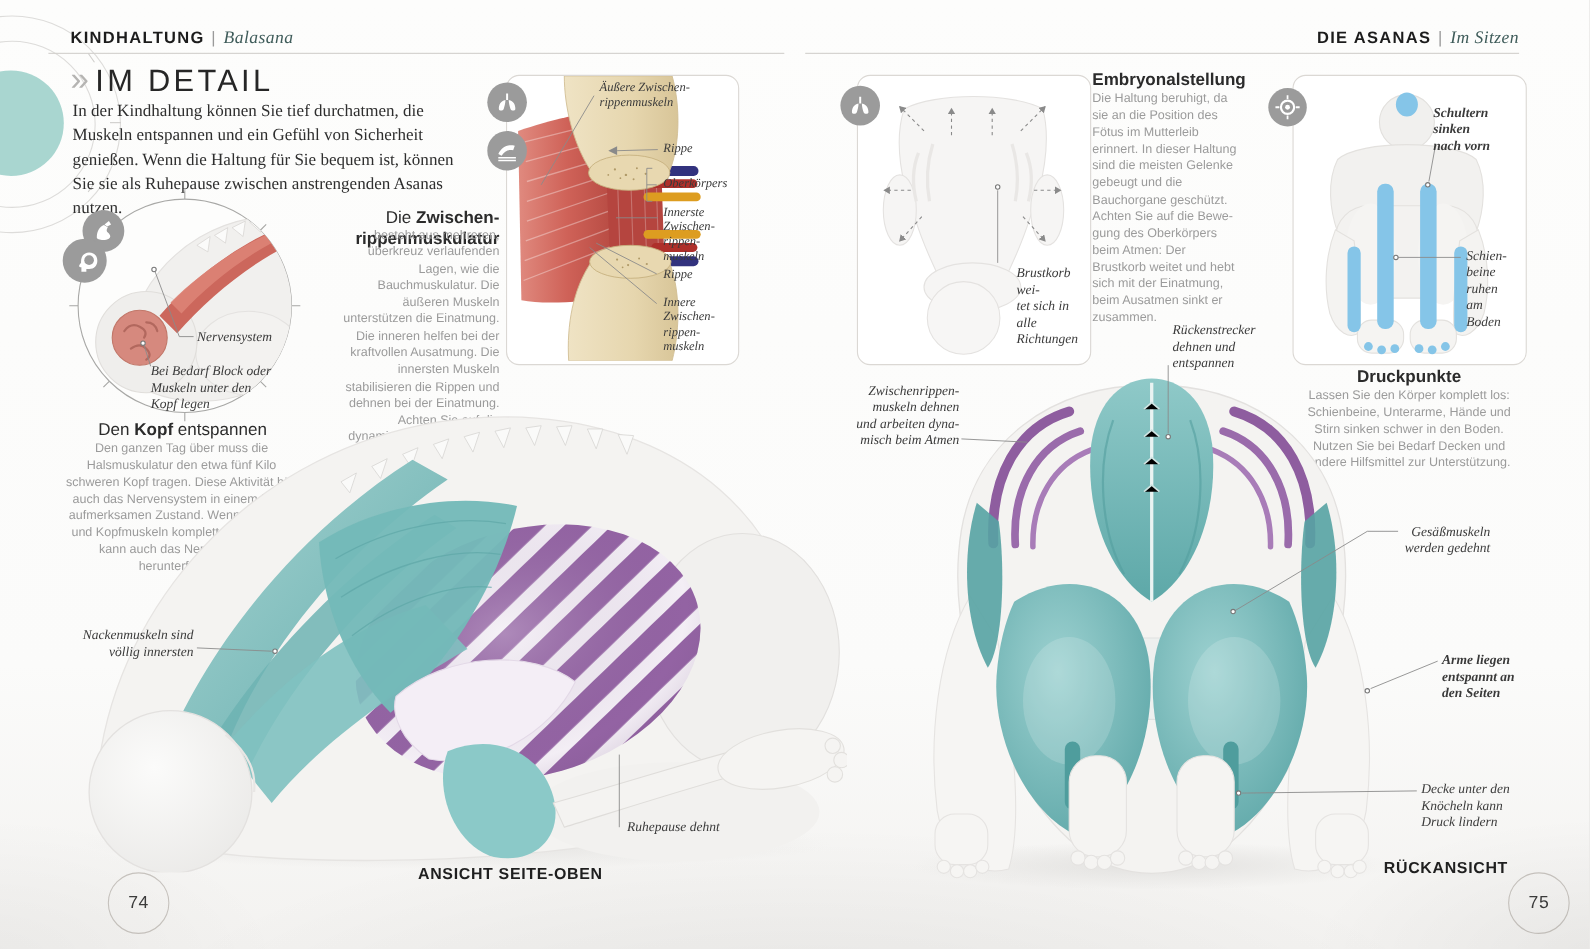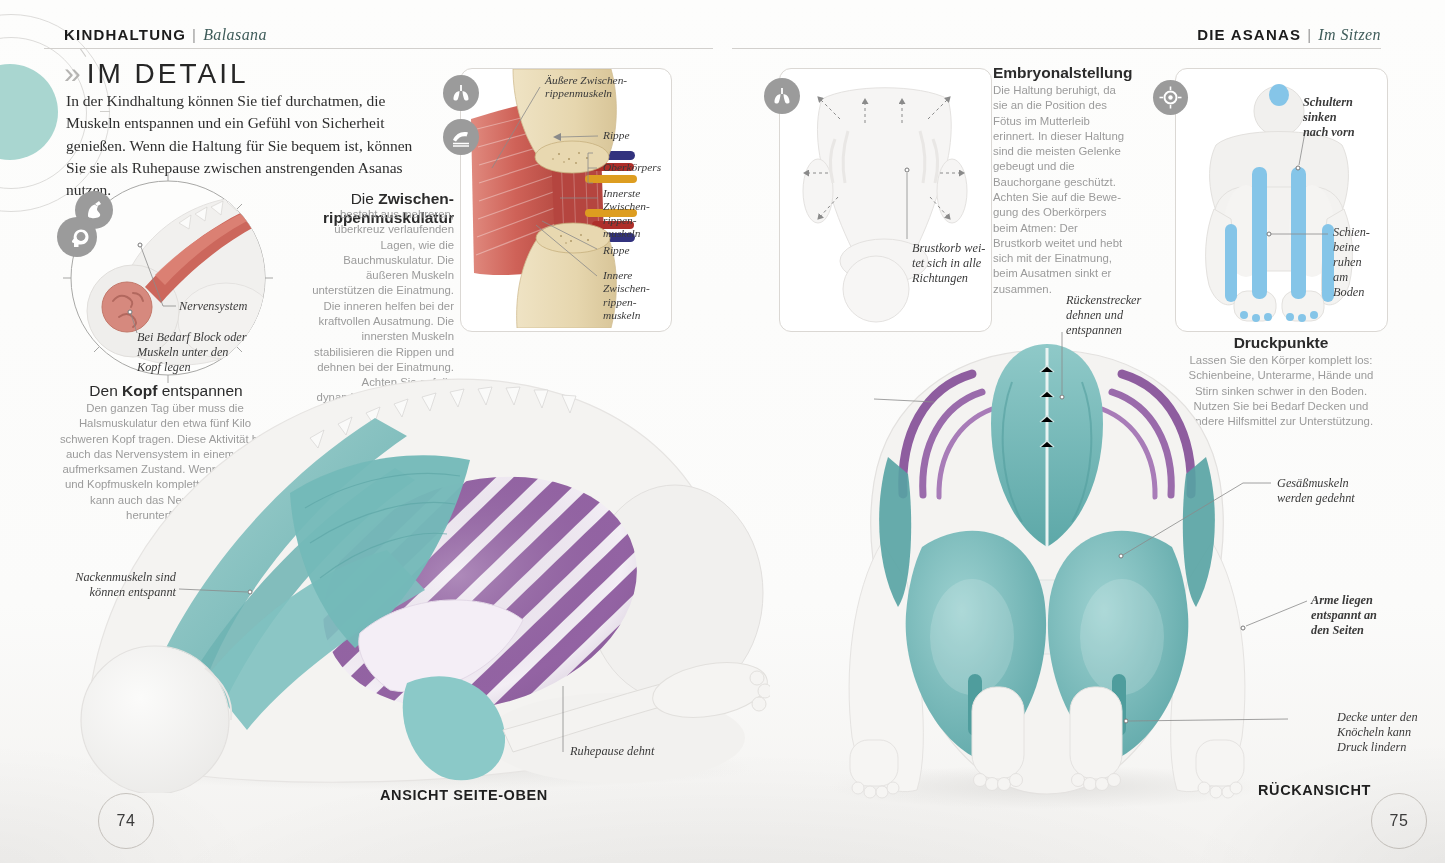--- a/index.html
+++ b/index.html
@@ -273,21 +273,21 @@
           <line x1="148" y1="50" x2="170" y2="28"></line>
         <line x1="48" y1="104" x2="24" y2="104"></line>
           <line x1="160" y1="104" x2="184" y2="104"></line>
         <line x1="58" y1="128" x2="38" y2="150"></line>
           <line x1="150" y1="128" x2="170" y2="150"></line>
       </g>
 
       <circle cx="127" cy="101" r="2" fill="#fff" stroke="#787878" stroke-width="1"></circle>
       <line x1="127" y1="104" x2="127" y2="170" stroke="#8a8a8a" stroke-width="0.8"></line>
     </svg>
-    <div class="abs lab pre" style="left:132px;top:172px;">Brustkorb wei-
+    <div class="abs lab pre" style="left:144px;top:172px;">Brustkorb wei-
 tet sich in alle
 Richtungen</div>
   </div>
   <div class="abs icn" style="left:764px;top:78px;width:36px;height:36px;">
     <svg width="24" height="24" viewBox="0 0 24 24">
         <path d="M12 4v6" stroke="#fff" stroke-width="1.8" fill="none"></path>
         <path d="M10.5 10c-4.5.8-6 4.5-6 8 0 1.8 3.6 2.2 4.4 0 .7-1.8 1.6-5.5 1.6-8z" fill="#fff"></path>
         <path d="M13.5 10c4.5.8 6 4.5 6 8 0 1.8-3.6 2.2-4.4 0-.7-1.8-1.6-5.5-1.6-8z" fill="#fff"></path>
       </svg>
   </div>
@@ -508,33 +508,37 @@
     <rect x="248" y="345" width="52" height="92" rx="24" fill="#f5f4f2" stroke="#e4e2e0"></rect>
     <g fill="#f5f4f2" stroke="#e4e2e0">
         <circle cx="256" cy="438" r="6.5"></circle>
         <circle cx="268" cy="442" r="6.5"></circle>
         <circle cx="280" cy="442" r="6.5"></circle>
         <circle cx="292" cy="438" r="6.5"></circle>
       </g>
   </svg>
 
   <div class="abs lab pre" style="left:60px;top:570px;width:116px;text-align:right;">Nackenmuskeln sind
-können entspannt</div>
+völlig innersten</div>
   <div class="abs lab" style="left:570px;top:744px;">Ruhepause dehnt</div>
   <div class="abs caption" style="left:380px;top:787px;">ANSICHT SEITE-OBEN</div>
 
   <div class="abs lab pre" style="left:1066px;top:293px;">Rückenstrecker
 dehnen und
 entspannen</div>
-  <div class="abs lab pre" style="left:1277px;top:476px;">Gesäßmuskeln
+  <div class="abs lab pre" style="left:770px;top:348px;width:102px;text-align:right;">Zwischenrippen-
+muskeln dehnen
+und arbeiten dyna-
+misch beim Atmen</div>
+  <div class="abs lab pre" style="left:1277px;top:476px;text-align:right;">Gesäßmuskeln
 werden gedehnt</div>
   <div class="abs lab pre" style="left:1311px;top:593px;font-weight:bold;">Arme liegen
 entspannt an
 den Seiten</div>
-  <div class="abs lab pre" style="left:1292px;top:710px;margin-left:45px;">Decke unter den
+  <div class="abs lab pre" style="left:1292px;top:710px;">Decke unter den
 Knöcheln kann
 Druck lindern</div>
   <div class="abs caption" style="left:1258px;top:782px;">RÜCKANSICHT</div>
 
   <div class="abs pgno" style="left:98px;top:793px;">
     <span>74</span>
   </div>
   <div class="abs pgno" style="left:1371px;top:793px;">
     <span>75</span>
   </div>

